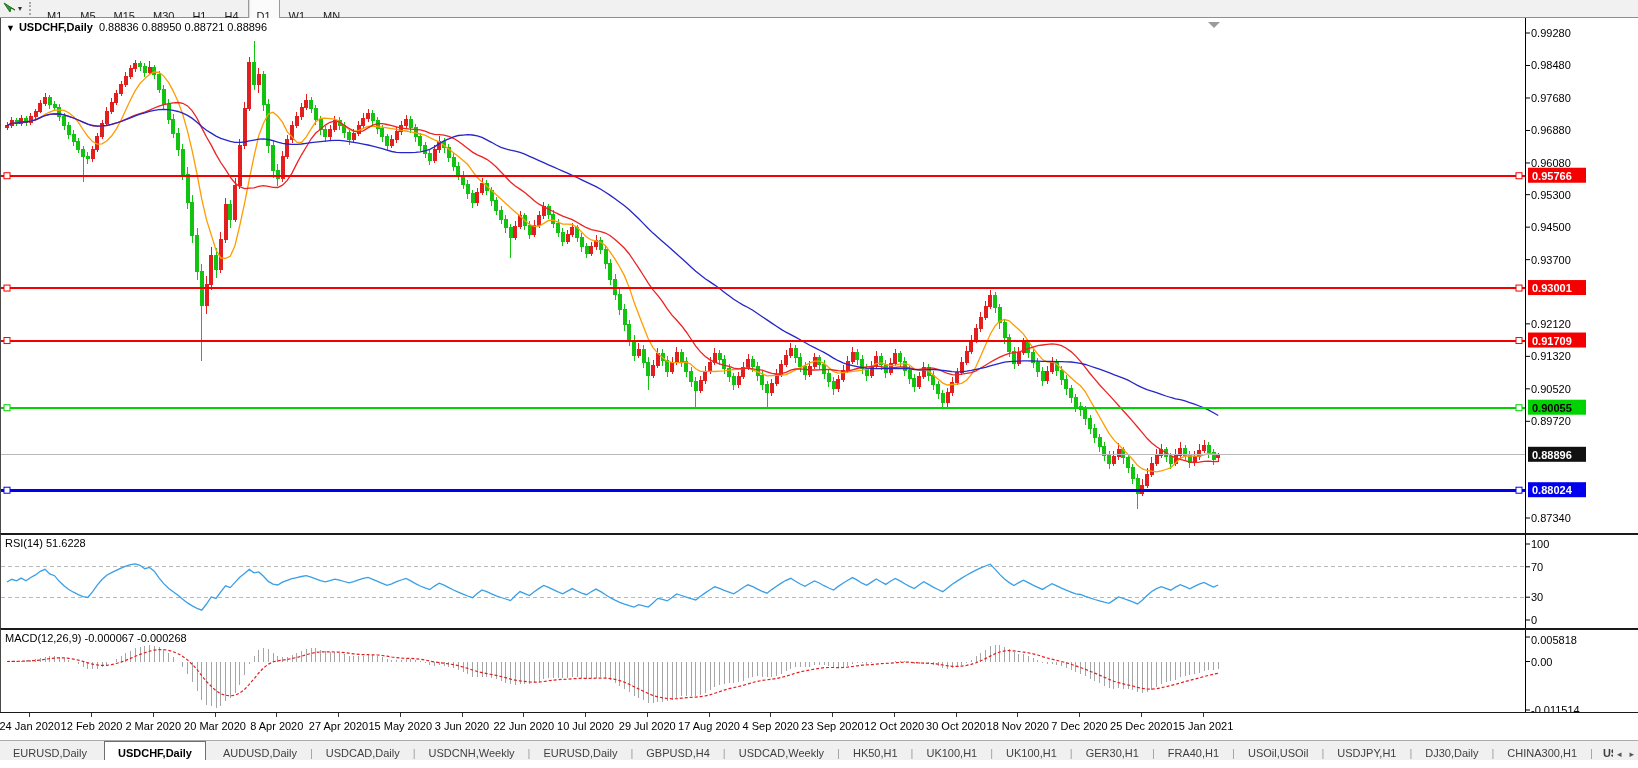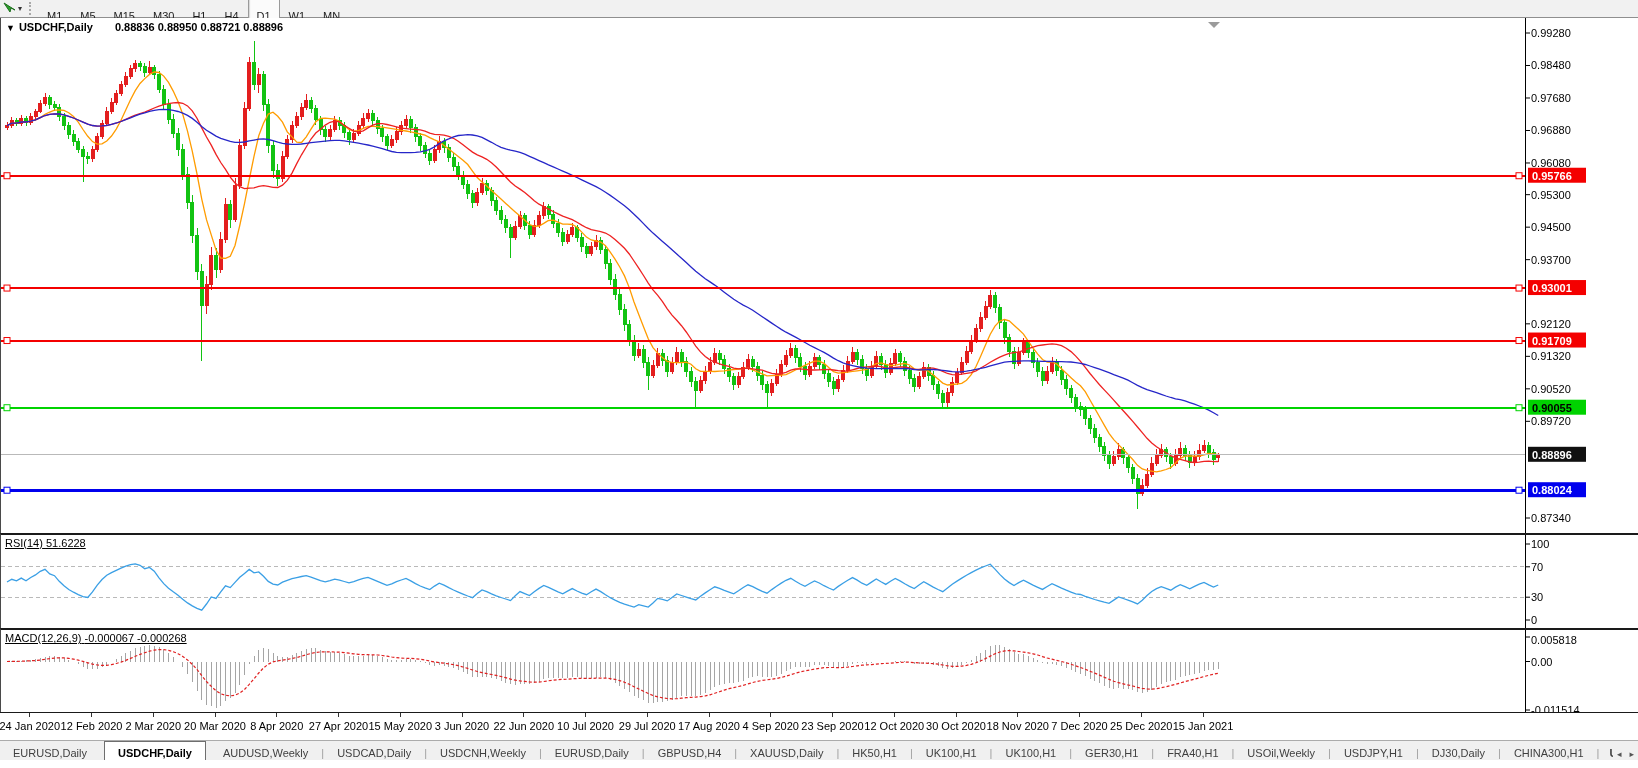--- a/index.html
+++ b/index.html
@@ -10,25 +10,25 @@
     font-size:11px;color:#1c1c1c;padding-left:2px;}
   .tool-icon{width:14px;height:13px;display:inline-block;position:relative;margin-right:2px;}
   .dd-arrow{color:#333;font-size:8px;margin:0 4px 0 0;}
   .grip{width:5px;height:13px;border-left:2px dotted #a9a9a9;margin:0 4px 0 3px;}
   .tfbtn{padding:16px 8px;height:29px;line-height:15px;cursor:default;border:1px solid transparent;}
   .tfbtn.active{background:#fbfbfb;border:1px solid #9a9a9a;box-shadow:inset 1px 1px 1px #d8d8d8;text-decoration:underline;}
   
   #chart-main{position:relative;height:515px;background:#fff;border-left:1px solid #4a4a4a;}
   #chart-title{position:absolute;left:5px;top:3px;font-size:11px;font-weight:bold;color:#000;z-index:5;}
   #chart-title .tri{font-size:9px;margin-right:4px;}
-  #chart-title .vals{font-weight:bold;margin-left:22px;}
+  #chart-title .vals{font-weight:normal;margin-left:6px;}
   .panel{position:relative;background:#fff;border-left:1px solid #4a4a4a;}
   #rsi-panel{height:95px;border-top:2px solid #1a1a1a;}
   #macd-panel{height:84px;border-top:2px solid #1a1a1a;}
-  .ind-label{position:absolute;left:4px;top:2px;font-size:11px;color:#000;z-index:5;text-decoration:underline;}
+  .ind-label{position:absolute;left:4px;top:2px;font-size:11px;color:#000;z-index:5;}
   #date-axis{height:28px;border-top:1px solid #1a1a1a;position:relative;background:#fff;}
   svg{display:block;}
   
   #tabbar{height:20px;background:#f0f0f0;border-top:1px solid #ababab;display:flex;align-items:stretch;
     font-size:11px;color:#3f3f3f;overflow:hidden;}
   .tab{padding:6px 13px 0 13px;white-space:nowrap;cursor:default;}
   .tab.active{background:#fff;border:1px solid #6e6e6e;border-bottom:none;font-weight:bold;color:#000;
     padding-top:5px;margin-left:4px;margin-right:4px;}
   .tabsep{color:#9f9f9f;padding-top:6px;}
   .tab-overflow{padding:6px 2px 0 10px;color:#3f3f3f;width:22px;overflow:hidden;font-weight:bold;}
@@ -981,43 +981,43 @@
       <line x1="1141.25" y1="0" x2="1141.25" y2="4" stroke="#333" shape-rendering="crispEdges"></line>
       <text x="1141.25" y="17" font-family="Liberation Sans, sans-serif" font-size="11px" fill="#000" text-anchor="middle">25 Dec 2020</text>
       <line x1="1203" y1="0" x2="1203" y2="4" stroke="#333" shape-rendering="crispEdges"></line>
       <text x="1203" y="17" font-family="Liberation Sans, sans-serif" font-size="11px" fill="#000" text-anchor="middle">15 Jan 2021</text>
     </svg>
 </div>
 
 <div id="tabbar">
     <span class="tab">EURUSD,Daily</span>
     <span class="tab active">USDCHF,Daily</span>
-    <span class="tab">AUDUSD,Weekly</span>
+    <span class="tab">AUDUSD,Daily</span>
     <span class="tabsep">|</span>
     <span class="tab">USDCAD,Daily</span>
     <span class="tabsep">|</span>
     <span class="tab">USDCNH,Weekly</span>
     <span class="tabsep">|</span>
     <span class="tab">EURUSD,Daily</span>
     <span class="tabsep">|</span>
     <span class="tab">GBPUSD,H4</span>
     <span class="tabsep">|</span>
-    <span class="tab">XAUUSD,Daily</span>
+    <span class="tab">USDCAD,Weekly</span>
     <span class="tabsep">|</span>
     <span class="tab">HK50,H1</span>
     <span class="tabsep">|</span>
     <span class="tab">UK100,H1</span>
     <span class="tabsep">|</span>
     <span class="tab">UK100,H1</span>
     <span class="tabsep">|</span>
     <span class="tab">GER30,H1</span>
     <span class="tabsep">|</span>
     <span class="tab">FRA40,H1</span>
     <span class="tabsep">|</span>
-    <span class="tab">USOil,Weekly</span>
+    <span class="tab">USOil,USOil</span>
     <span class="tabsep">|</span>
     <span class="tab">USDJPY,H1</span>
     <span class="tabsep">|</span>
     <span class="tab">DJ30,Daily</span>
     <span class="tabsep">|</span>
     <span class="tab">CHINA300,H1</span>
     <span class="tabsep">|</span>
     <span class="tab-overflow">US</span>
     <span class="scrollarrow">◂</span>
     <span class="scrollarrow">▸</span>

